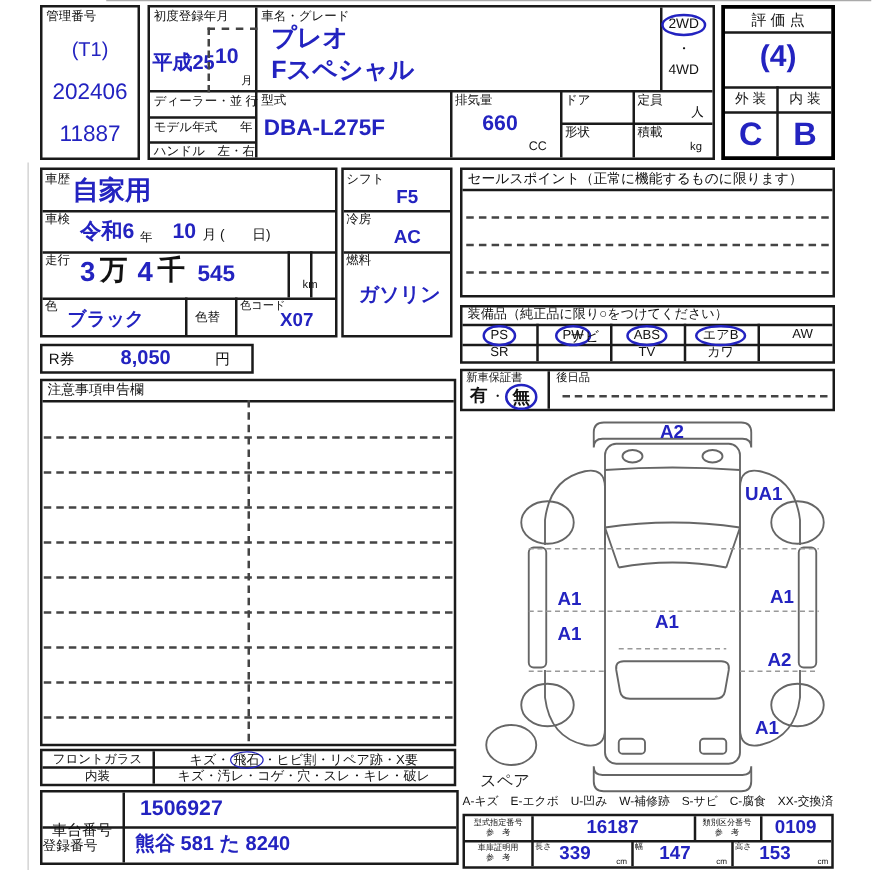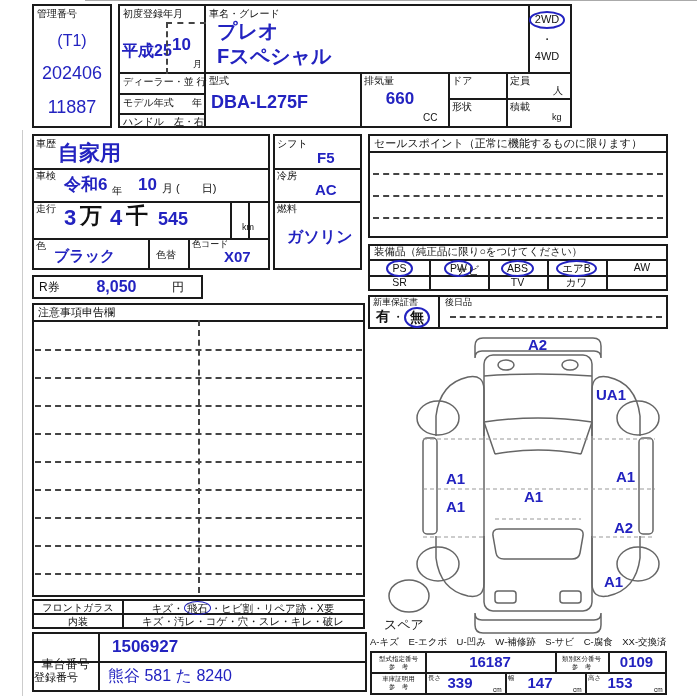--- a/index.html
+++ b/index.html
@@ -77,20 +77,32 @@
     <div class="t lb" style="left:303px;top:106px">CC</div>
 
     <div class="t lb" style="left:332px;top:69px">ドア</div>
     <div class="t lb" style="left:332px;top:95px">形状</div>
     <div class="t lb" style="left:390px;top:69px">定員</div>
     <div class="t lb" style="left:433px;top:79px">人</div>
     <div class="t lb" style="left:390px;top:95px">積載</div>
     <div class="t" style="left:432px;top:107px;font-size:9px">kg</div>
   </div>
 
+  <div class="box3" style="left:577px;top:4px;width:91px;height:124px">
+    <div class="t ctr" style="left:0;top:3px;width:85px;font-size:12px">評 価 点</div>
+    <div class="hl" style="left:0;top:18px;width:85px"></div>
+    <div class="t bl ctr" style="left:0;top:26px;width:85px;font-size:24px;font-weight:bold">(4)</div>
+    <div class="hl" style="left:0;top:62px;width:85px"></div>
+    <div class="vl" style="left:41px;top:62px;height:56px"></div>
+    <div class="t ctr" style="left:0;top:66px;width:41px;font-size:11px">外 装</div>
+    <div class="t ctr" style="left:43px;top:66px;width:42px;font-size:11px">内 装</div>
+    <div class="hl" style="left:0;top:82px;width:85px"></div>
+    <div class="t bl ctr" style="left:0;top:86px;width:41px;font-size:26px;font-weight:bold">C</div>
+    <div class="t bl ctr" style="left:43px;top:86px;width:42px;font-size:26px;font-weight:bold">B</div>
+  </div>
 
   <div class="box" style="left:32px;top:134px;width:238px;height:136px">
     <div class="hl" style="left:0;top:32px;width:234px"></div>
     <div class="hl" style="left:0;top:65px;width:234px"></div>
     <div class="hl" style="left:0;top:102px;width:234px"></div>
     <div class="t lb" style="left:2px;top:2px">車歴</div>
     <div class="t bl" style="left:24px;top:5px;font-size:21px;font-weight:bold">自家用</div>
     <div class="t lb" style="left:2px;top:34px">車検</div>
     <div class="t bl" style="left:30px;top:40px;font-size:17px;font-weight:bold">令和6</div>
     <div class="t lb" style="left:78px;top:49px">年</div>
@@ -192,21 +204,21 @@
     <div class="t ctr" style="left:0;top:15px;width:88px;font-size:10px">内装</div>
     <div class="t ctr" style="left:90px;top:15px;width:238px;font-size:10.5px">キズ・汚レ・コゲ・穴・スレ・キレ・破レ</div>
   </div>
 
   <div class="box" style="left:32px;top:632px;width:335px;height:60px">
     <div class="vl" style="left:64px;top:0;height:56px"></div>
     <div class="hl" style="left:0;top:27px;width:331px"></div>
     <div class="t ctr" style="left:0;top:24px;width:63px;font-size:12px">車台番号</div>
     <div class="t bl" style="left:78px;top:4px;font-size:17px;font-weight:bold">1506927</div>
     <div class="t ctr" style="left:0;top:37px;width:42px;font-size:11px">登録番号</div>
-    <div class="t bl" style="left:74px;top:33px;font-size:16px;font-weight:normal">熊谷 581 た 8240</div>
+    <div class="t bl" style="left:74px;top:33px;font-size:16px;font-weight:bold">熊谷 581 た 8240</div>
   </div>
 
   <div class="t" style="left:370px;top:637px;width:330px;font-size:9.5px">A-キズ　E-エクボ　U-凹み　W-補修跡　S-サビ　C-腐食　XX-交換済</div>
 
   <div class="box" style="left:370px;top:651px;width:297px;height:44px">
     <div class="hl" style="left:0;top:19px;width:293px"></div>
     <div class="vl" style="left:53px;top:0;height:19px"></div>
     <div class="vl" style="left:183px;top:0;height:19px"></div>
     <div class="vl" style="left:236px;top:0;height:19px"></div>
     <div class="t ctr" style="left:0;top:2px;width:53px;font-size:6.5px">型式指定番号</div>

